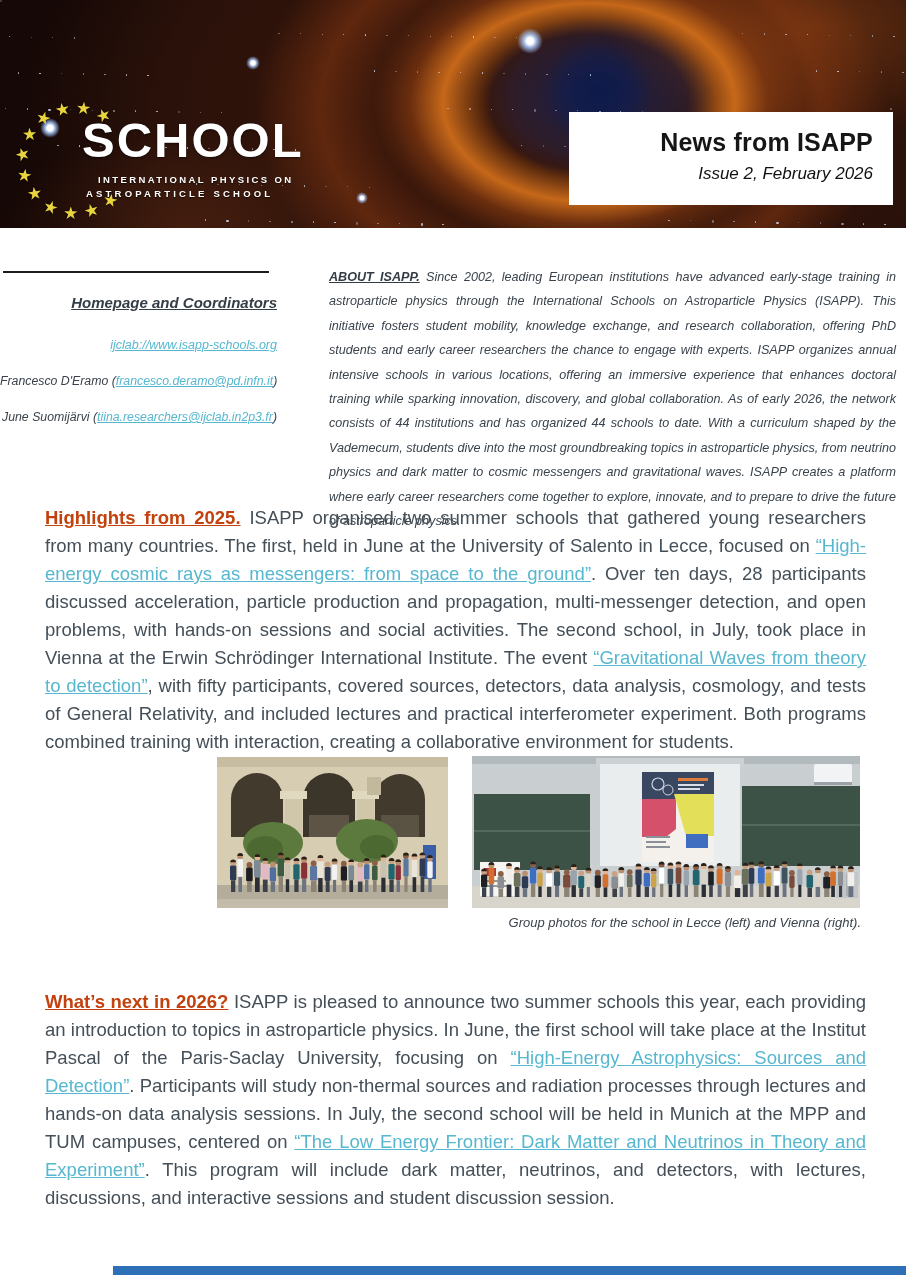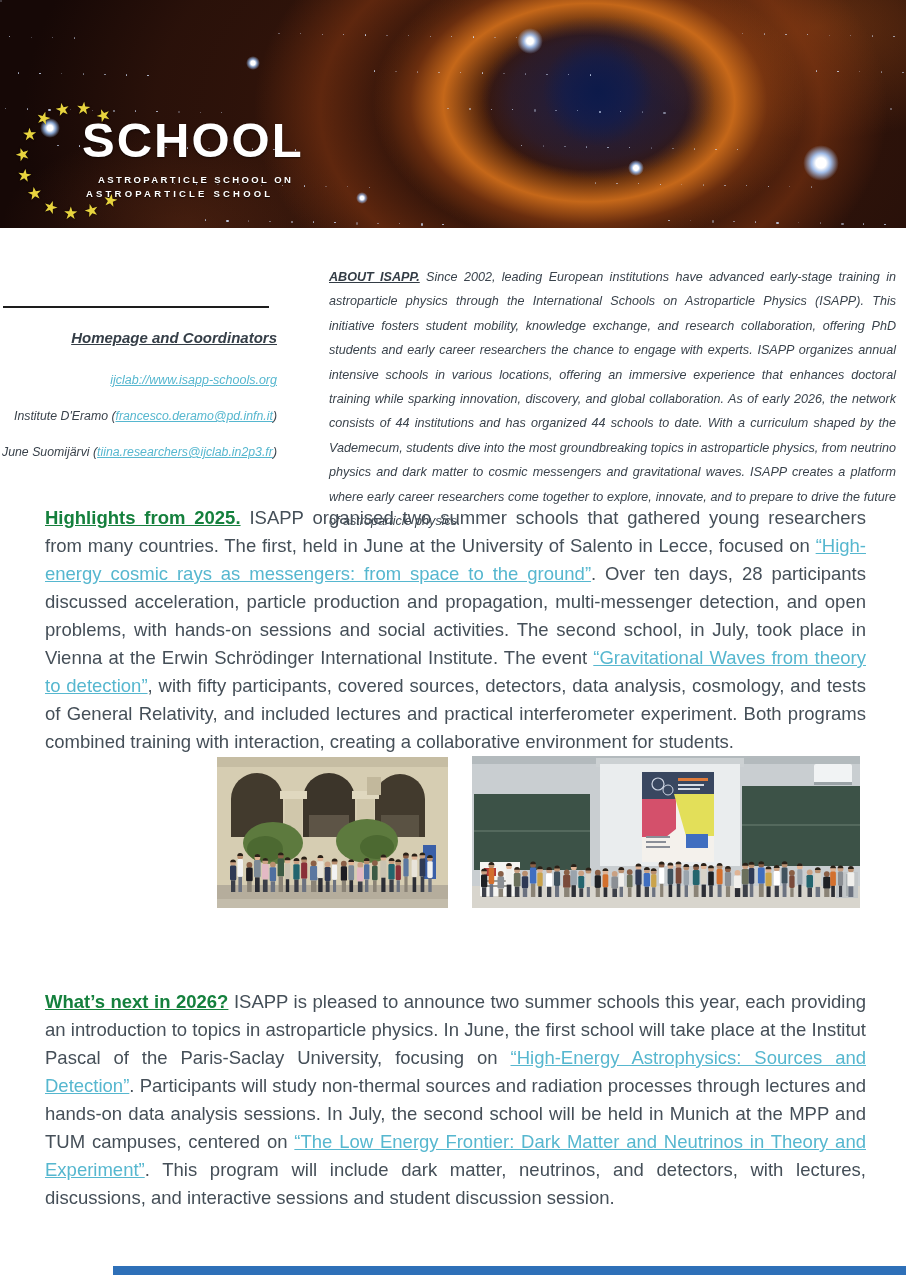--- a/index.html
+++ b/index.html
@@ -31,37 +31,37 @@
   .logo-line2{position:absolute;left:70px;top:90px;font-size:9.5px;font-weight:bold;
               letter-spacing:3.2px;white-space:nowrap;text-shadow:0 1px 1px rgba(0,0,0,.6);}
 
   
   .titlebox{position:absolute;top:112px;right:13px;width:324px;height:93px;background:#fff;
             box-sizing:border-box;padding:16px 20px 0 0;text-align:right;}
   .nl-title{font-size:25px;font-weight:bold;color:#161616;letter-spacing:.2px;}
   .nl-issue{margin-top:7px;font-size:17px;font-style:italic;color:#111;}
 
   
-  .sidebar{position:absolute;left:0;top:271px;width:278px;text-align:right;color:#39424b;margin-top:35px;}
+  .sidebar{position:absolute;left:0;top:271px;width:278px;text-align:right;color:#39424b;}
   .sidebar-rule{height:2px;background:#1d1d1d;width:266px;margin-left:3px;}
   .sb-heading{margin:21px 1px 0 0;font-size:15px;font-weight:bold;font-style:italic;
               text-decoration:underline;color:#353e47;}
   .sb-url{margin:27px 1px 0 0;font-size:12.5px;font-style:italic;}
   .sb-coord{margin:22px 1px 0 0;font-size:12.3px;font-style:italic;white-space:nowrap;}
   .tlink{color:var(--link,#56b7cf);text-decoration:underline;cursor:pointer;}
 
   
   .about{position:absolute;left:301px;top:265px;width:567px;font-style:italic;
          font-size:12.6px;line-height:24.4px;text-align:justify;color:#3a434c;margin-left:28px;}
   .about-lead{font-weight:bold;text-decoration:underline;color:#333c45;}
 
   
   .para{position:absolute;left:45px;width:821px;font-size:18.5px;line-height:28px;
         text-align:justify;color:#454f58;}
-  .para-lead{font-weight:bold;text-decoration:underline;color:#15803d;}
+  .para-lead{font-weight:bold;text-decoration:underline;color:#c2410c;}
   .para1{top:504px;}
   .para2{top:988px;}
 
   
   .photo{position:absolute;display:block;}
   .photo-lecce{left:217px;top:757px;}
   .photo-vienna{left:472px;top:756px;}
   .caption{position:absolute;left:472px;top:915px;width:389px;text-align:right;
            font-size:13px;font-style:italic;color:#39424b;}
 
@@ -233,34 +233,38 @@
           <span class="lstar" style="left: 6.10065px; top: 27.5px; transform: rotate(-2deg);">★</span>
           <span class="lstar" style="left: -0.604946px; top: 47.5409px; transform: rotate(-19deg);">★</span>
           <span class="lstar" style="left: 1.05313px; top: 68.6088px; transform: rotate(8deg);">★</span>
           <span class="lstar" style="left: 10.8113px; top: 87.354px; transform: rotate(-9deg);">★</span>
           <span class="lstar" style="left: 27.118px; top: 100.796px; transform: rotate(18deg);">★</span>
           <span class="lstar" style="left: 47.3807px; top: 106.798px; transform: rotate(1deg);">★</span>
           <span class="lstar" style="left: 68.3779px; top: 104.406px; transform: rotate(-16deg);">★</span>
           <span class="lstar" style="left: 86.7711px; top: 93.9996px; transform: rotate(11deg);">★</span>
         </div>
       <div class="logo-name">SCHOOL</div>
-      <div class="logo-line1">ASTROPARTICLE SCHOOL ON</div>
+      <div class="logo-line1">INTERNATIONAL PHYSICS ON</div>
       <div class="logo-line2">ASTROPARTICLE SCHOOL</div>
     </div>
 
+    <div class="titlebox">
+      <div class="nl-title">News from ISAPP</div>
+      <div class="nl-issue">Issue 2, February 2026</div>
+    </div>
   </div>
 
   <div class="sidebar">
     <div class="sidebar-rule"></div>
     <div class="sb-heading">Homepage and Coordinators</div>
     <div class="sb-url">
       <span class="tlink">ijclab://www.isapp-schools.org</span>
     </div>
     <div class="sb-coord">
-      <span>Institute D'Eramo (</span><span class="tlink">francesco.deramo@pd.infn.it</span><span>)</span>
+      <span>Francesco D'Eramo (</span><span class="tlink">francesco.deramo@pd.infn.it</span><span>)</span>
     </div>
     <div class="sb-coord">
       <span>June Suomijärvi (</span><span class="tlink">tiina.researchers@ijclab.in2p3.fr</span><span>)</span>
     </div>
   </div>
 
   <div class="about">
     <span class="about-lead">ABOUT ISAPP.</span><span> Since 2002, leading European institutions have advanced early-stage training in astroparticle physics through the International Schools on Astroparticle Physics (ISAPP). This initiative fosters student mobility, knowledge exchange, and research collaboration, offering PhD students and early career researchers the chance to engage with experts. ISAPP organizes annual intensive schools in various locations, offering an immersive experience that enhances doctoral training while sparking innovation, discovery, and global collaboration. As of early 2026, the network consists of 44 institutions and has organized 44 schools to date. With a curriculum shaped by the Vademecum, students dive into the most groundbreaking topics in astroparticle physics, from neutrino physics and dark matter to cosmic messengers and gravitational waves. ISAPP creates a platform where early career researchers come together to explore, innovate, and to prepare to drive the future of astroparticle physics.</span>
   </div>
 
@@ -591,19 +595,20 @@
         <path d="M 365.6 112.3 a2.9,2.9 0 0 1 5.8,0 z" fill="#2a2118"></path>
         <rect x="366.0" y="115.5" width="5.1" height="14.4" rx="1.4" fill="#8b8f94"></rect>
         <rect x="367.0" y="129.9" width="3.1" height="11.1" fill="#3c4049"></rect>
         <circle cx="378.9" cy="113.6" r="2.9" fill="#b98f6f"></circle>
         <path d="M 376.0 113.0 a2.9,2.9 0 0 1 5.8,0 z" fill="#2a2118"></path>
         <rect x="375.4" y="116.2" width="6.9" height="14.1" rx="1.4" fill="#f0efec"></rect>
         <rect x="376.4" y="130.3" width="4.9" height="10.7" fill="#6b7280"></rect>
       </g>
   </svg>
 
+  <div class="caption">Group photos for the school in Lecce (left) and Vienna (right).</div>
 
   <div class="para para2">
     <span class="para-lead">What’s next in 2026?</span><span> ISAPP is pleased to announce two summer schools this year, each providing an introduction to topics in astroparticle physics. In June, the first school will take place at the Institut Pascal of the Paris-Saclay University, focusing on </span><span class="tlink">“High-Energy Astrophysics: Sources and Detection”</span><span>. Participants will study non-thermal sources and radiation processes through lectures and hands-on data analysis sessions. In July, the second school will be held in Munich at the MPP and TUM campuses, centered on </span><span class="tlink">“The Low Energy Frontier: Dark Matter and Neutrinos in Theory and Experiment”</span><span>. This program will include dark matter, neutrinos, and detectors, with lectures, discussions, and interactive sessions and student discussion session.</span>
   </div>
 
   <div class="footer-bar"></div>
 </div>
 
 </body></html>

